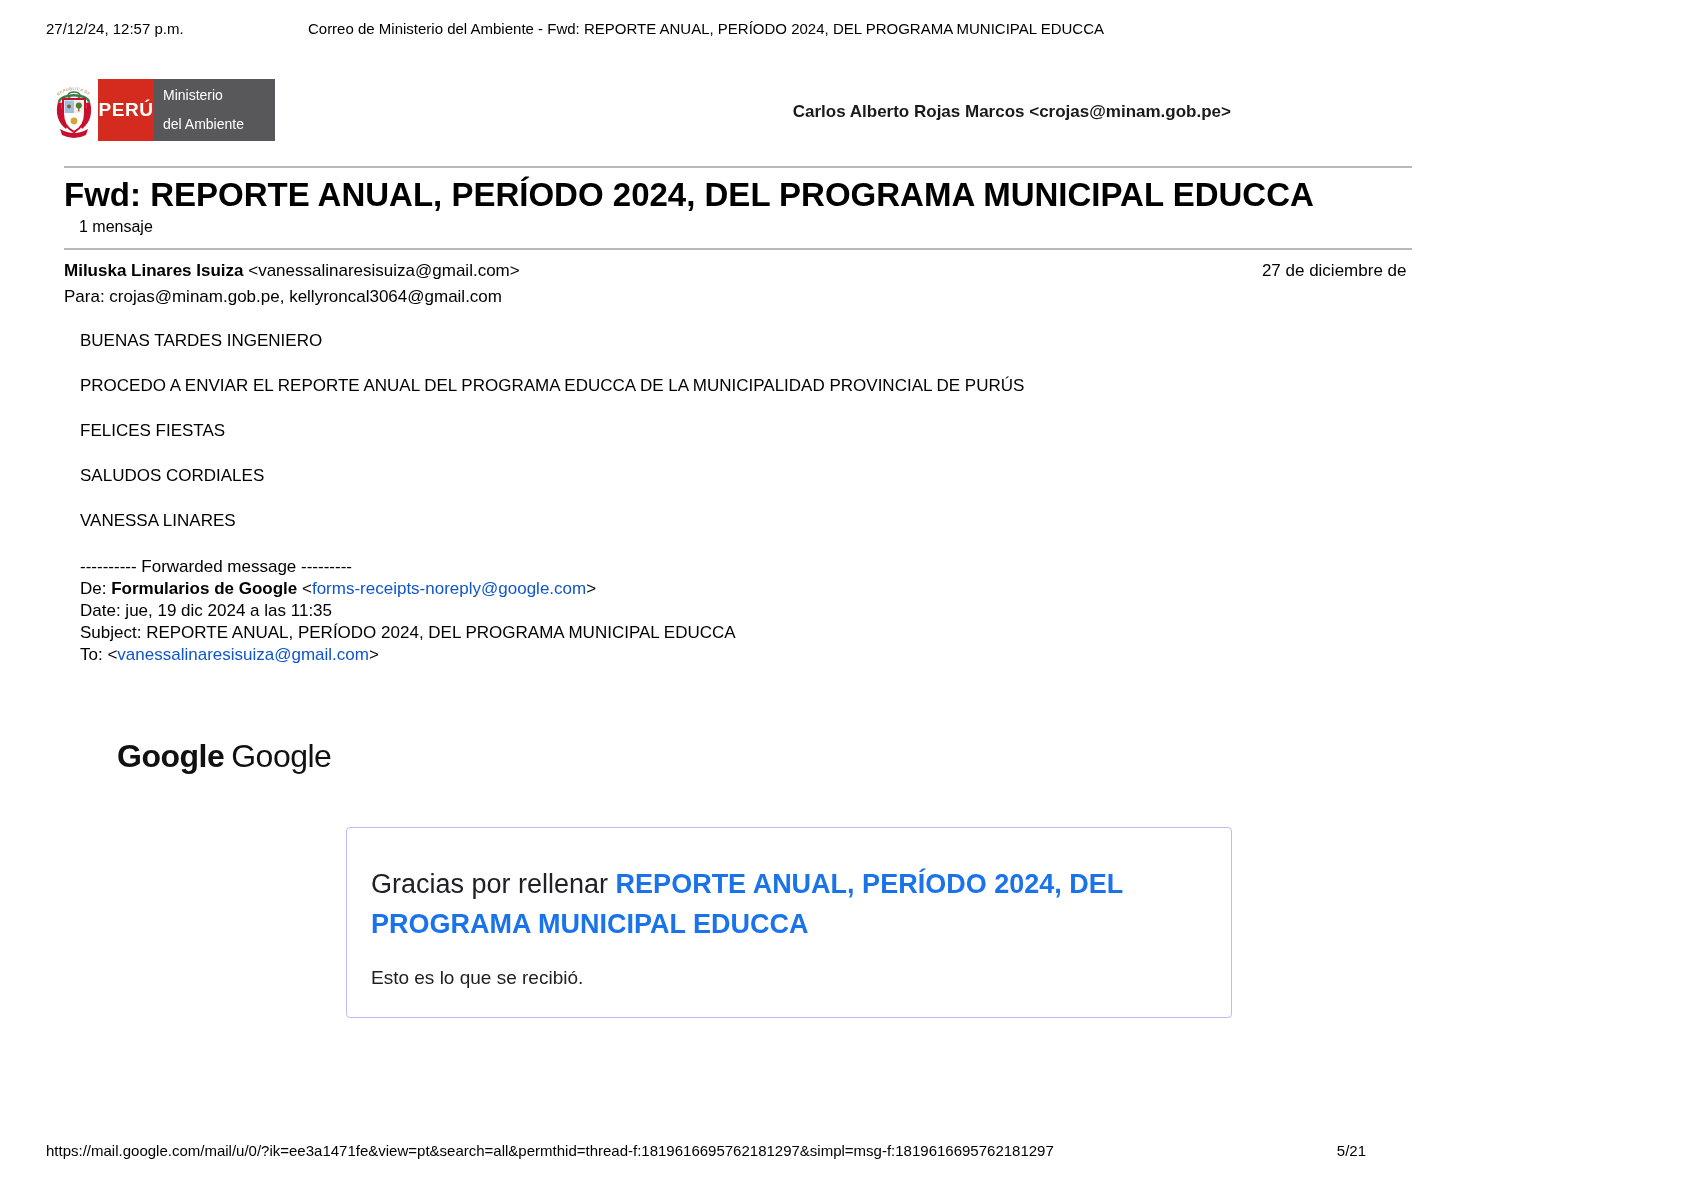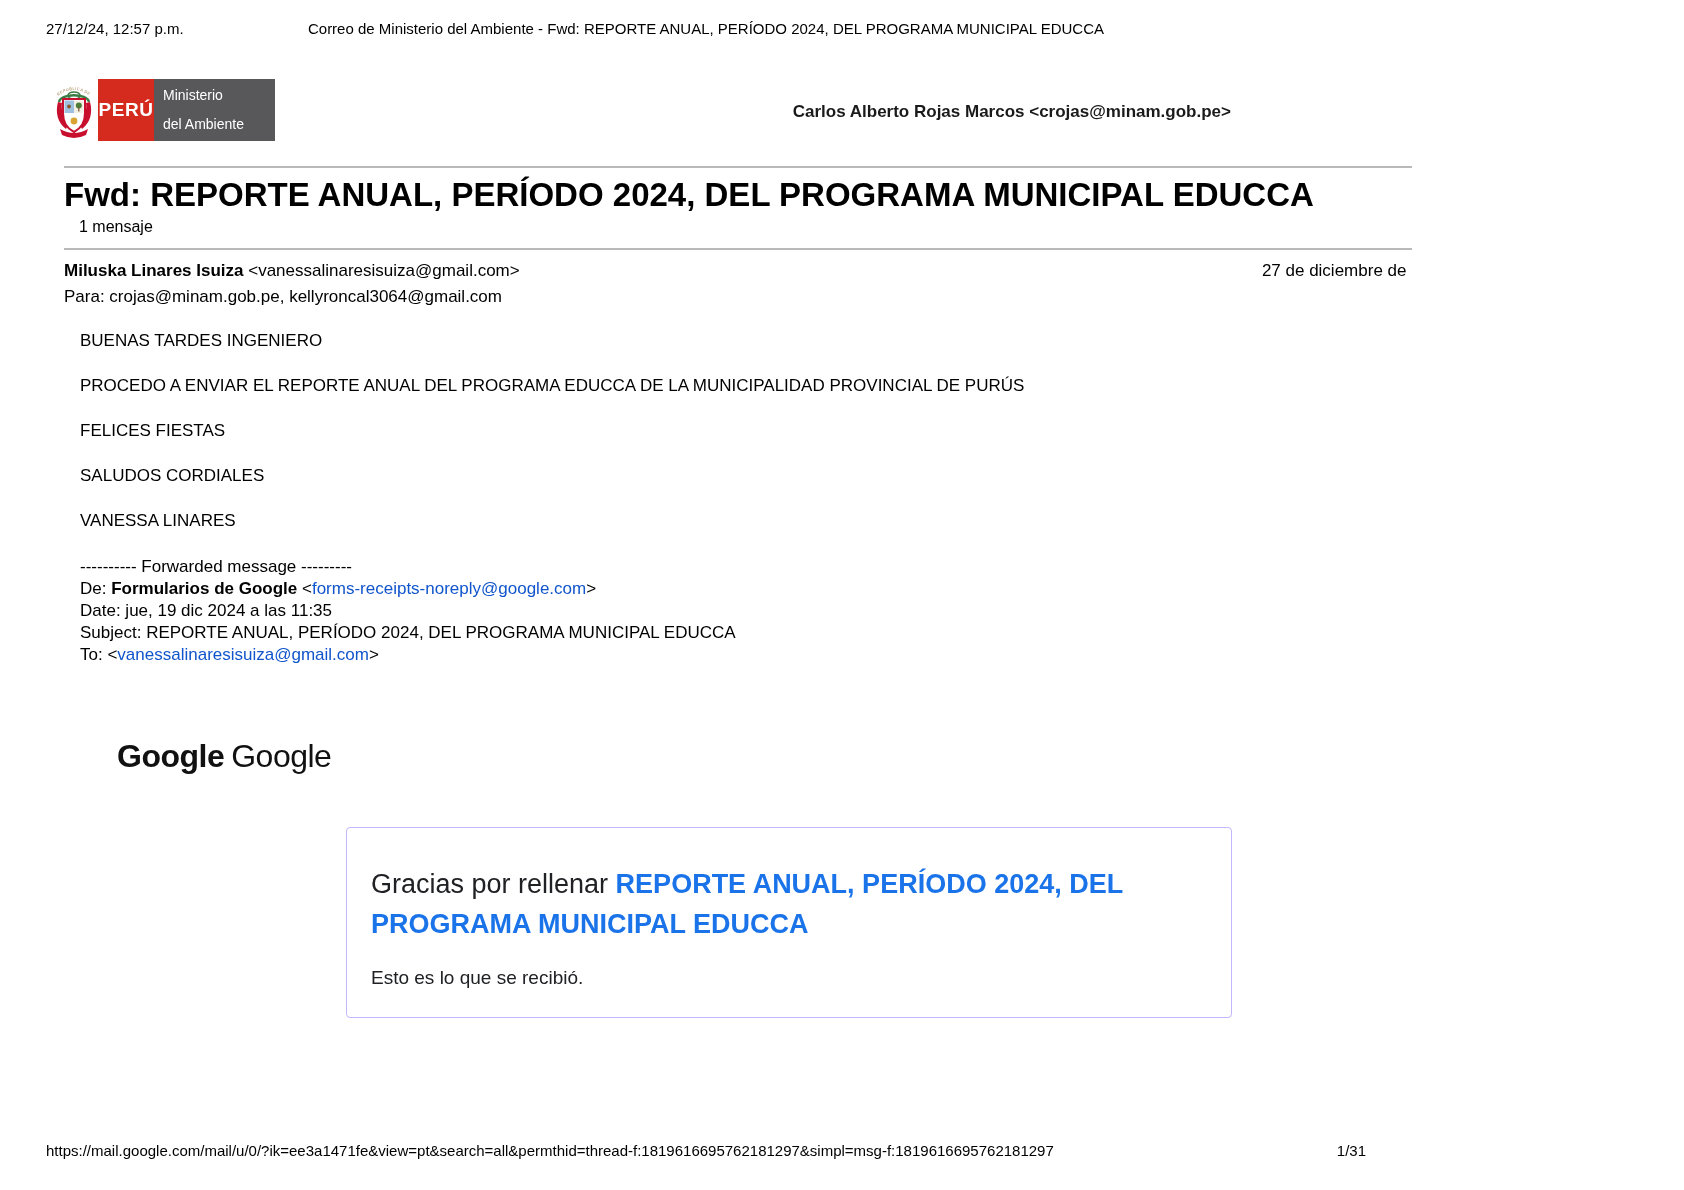--- a/index.html
+++ b/index.html
@@ -125,15 +125,15 @@
   </div>
 
   <div class="card">
     <div class="card-heading">
       <span>Gracias por rellenar </span><a href="#">REPORTE ANUAL, PERÍODO 2024, DEL PROGRAMA MUNICIPAL EDUCCA</a>
     </div>
     <div class="card-subtitle">Esto es lo que se recibió.</div>
   </div>
 
   <div class="footer-url">https://mail.google.com/mail/u/0/?ik=ee3a1471fe&amp;view=pt&amp;search=all&amp;permthid=thread-f:1819616695762181297&amp;simpl=msg-f:1819616695762181297</div>
-  <div class="footer-page">1/31</div>
+  <div class="footer-page">5/21</div>
 
 </div>
 
 </body></html>

